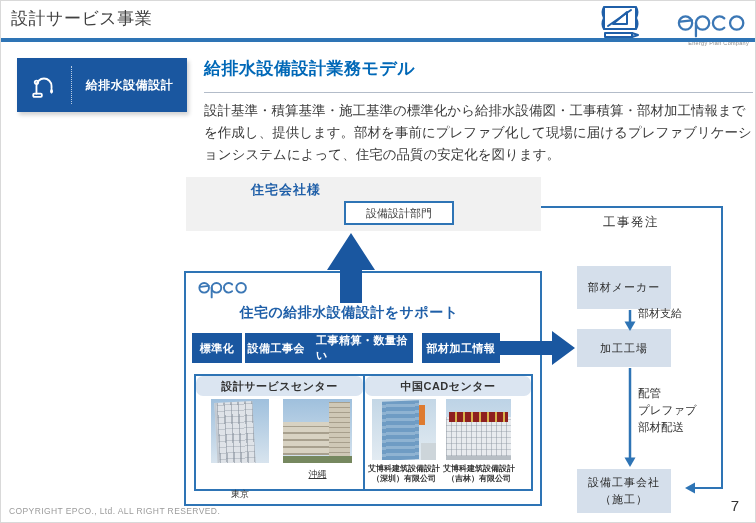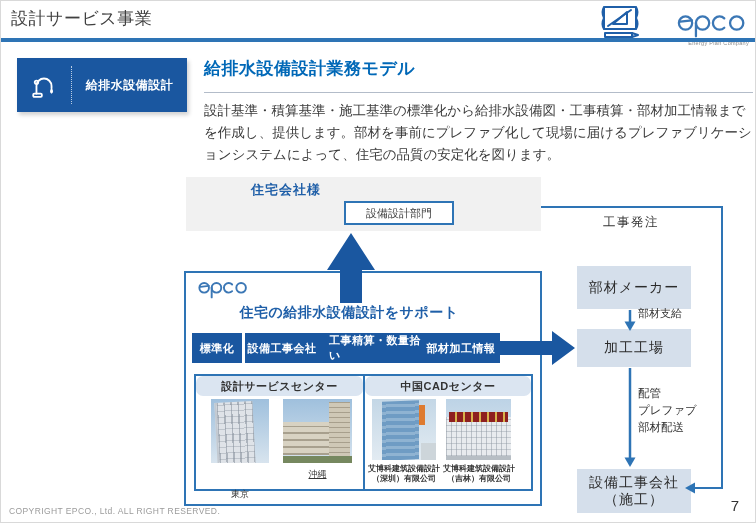--- a/index.html
+++ b/index.html
@@ -31,21 +31,21 @@
 
   .epco-box{position:absolute;left:183px;top:270px;width:358px;height:235px;border:2px solid #2e74b5;
     box-sizing:border-box;background:#fff;}
   .epco-logo-inner{position:absolute;left:197px;top:277px;}
   .support-title{position:absolute;left:203px;top:303px;width:290px;text-align:center;
     font-size:14px;font-weight:bold;color:#1f5fa8;letter-spacing:.5px;}
 
   .chip{position:absolute;top:332px;height:30px;background:#1a57a0;color:#fff;font-size:11px;font-weight:bold;
     display:flex;align-items:center;justify-content:center;letter-spacing:.5px;}
   .chip.c1{left:191px;width:50px;} .chip.c2{left:244px;width:74px;}
-  .chip.c3{left:316px;width:97px;padding-left:12px;} .chip.c4{left:421px;width:78px;}
+  .chip.c3{left:303px;width:97px;padding-left:12px;} .chip.c4{left:421px;width:78px;}
 
   .center-box{position:absolute;top:373px;height:117px;border:2px solid #2e74b5;box-sizing:border-box;background:#fff;}
   .center-left{left:193px;width:171px;}
   .center-right{left:364px;width:168px;border-left:none;}
   .center-header{height:20px;background:#dbe5f1;display:flex;align-items:center;justify-content:center;
     font-size:11px;font-weight:bold;color:#333;letter-spacing:.5px;border-radius:7px;}
   .photo{position:absolute;overflow:hidden;background:linear-gradient(180deg,#9fc0dd,#d8e4ee);}
   .photo>div{position:absolute;}
   .caption{position:absolute;font-size:9px;color:#333;text-align:center;}
   .caption.small{font-size:8px;line-height:10px;font-weight:bold;}
@@ -66,22 +66,22 @@
   .p-shenzhen .sign{right:17%;top:10%;width:9%;height:32%;background:#de7b30;}
   .p-shenzhen .low{right:0;bottom:0;width:24%;height:28%;background:#cdd5da;}
   .p-jilin{background:linear-gradient(180deg,#bdd3e6,#dde8f0);}
   .p-jilin .bldg{left:0;bottom:7%;width:100%;height:64%;background-color:#e8ebee;
     background-image:repeating-linear-gradient(90deg,rgba(140,150,160,.5) 0 1px,transparent 1px 5px),
       repeating-linear-gradient(0deg,rgba(140,150,160,.4) 0 1px,transparent 1px 6px);}
   .p-jilin .sign{left:4%;top:22%;width:92%;height:15%;background-color:#8e1f1f;
     background-image:repeating-linear-gradient(90deg,transparent 0 6px,#d8b24a 6px 8px);}
   .p-jilin .ground{left:0;bottom:0;width:100%;height:7%;background:#b7bec4;}
 
-  .flow-box{position:absolute;left:576px;width:114px;background:#d5dfeb;display:flex;align-items:center;
-    justify-content:center;font-size:14px;color:#2b2b2b;text-align:center;letter-spacing:1px;}
+  .flow-box{position:absolute;left:576px;width:94px;background:#d5dfeb;display:flex;align-items:center;
+    justify-content:center;font-size:11px;color:#2b2b2b;text-align:center;letter-spacing:1px;}
   .fb-maker{top:265px;height:43px;} .fb-factory{top:328px;height:38px;}
   .fb-contractor{top:468px;height:44px;line-height:17px;}
   .label-order{position:absolute;left:575px;top:213px;width:110px;text-align:center;font-size:12.5px;color:#333;letter-spacing:1.5px;}
   .label-supply{position:absolute;left:637px;top:305px;font-size:11px;color:#333;}
   .label-delivery{position:absolute;left:637px;top:384px;font-size:11.5px;line-height:17px;color:#333;}
 
   .arrow-layer{position:absolute;left:0;top:0;width:756px;height:523px;pointer-events:none;}
   .copyright{position:absolute;left:8px;bottom:6px;font-size:8.5px;color:#9b9b9b;letter-spacing:.4px;}
   .page-number{position:absolute;right:16px;bottom:8px;font-size:15px;color:#333;}
 </style>

